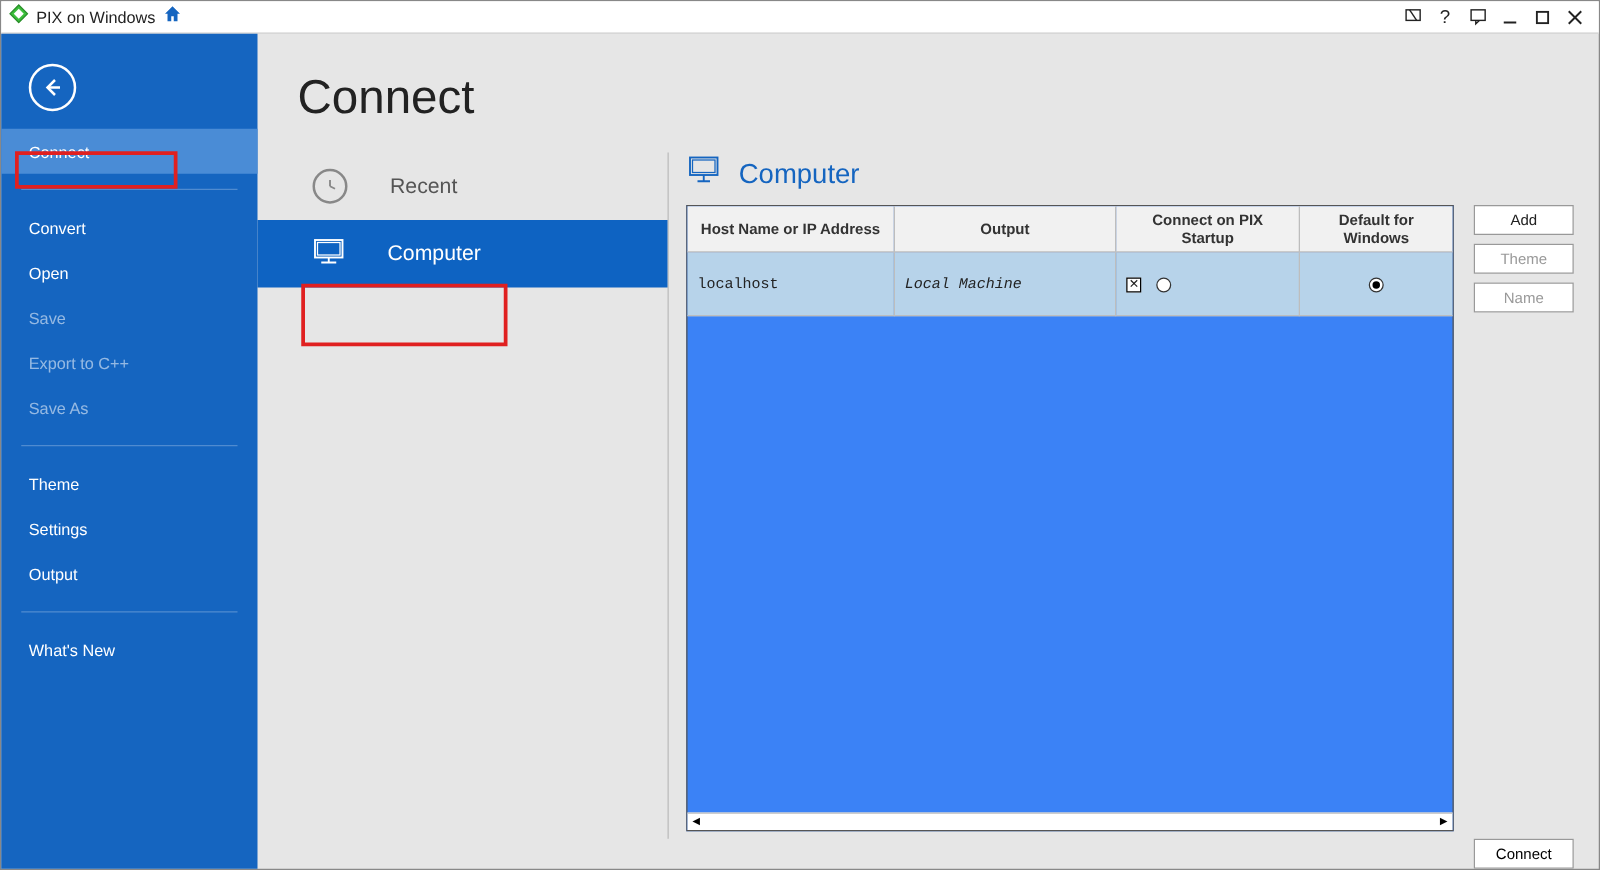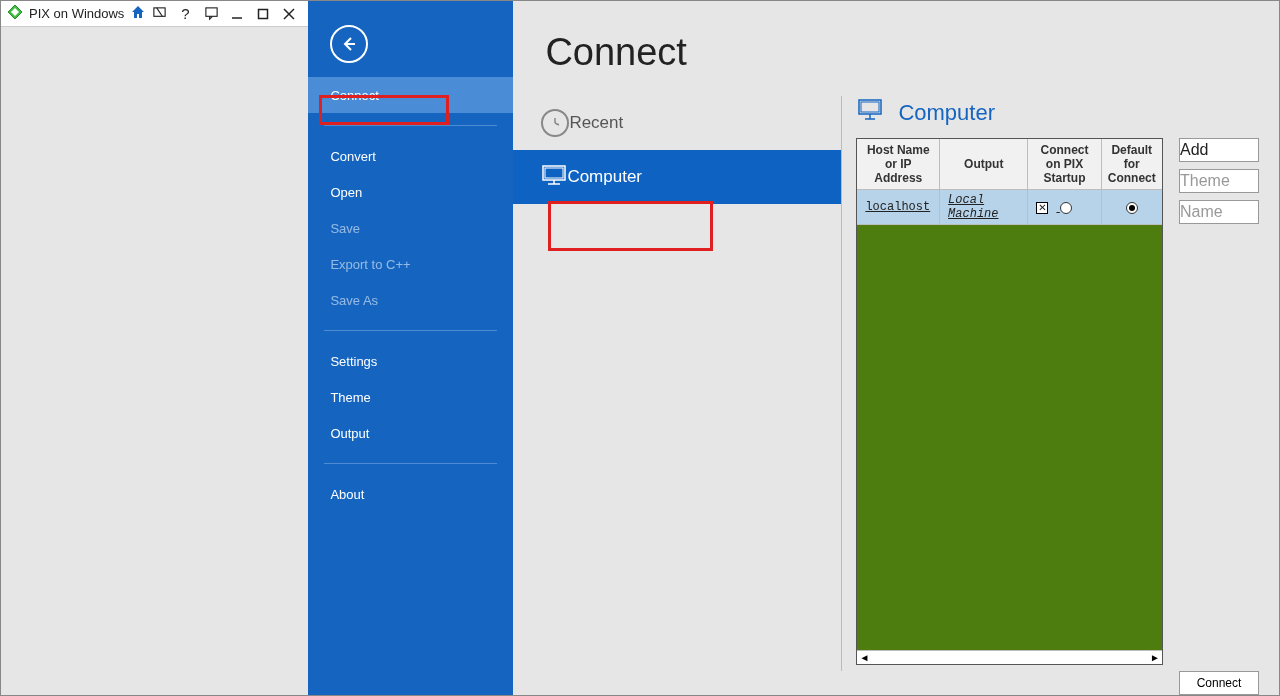--- a/index.html
+++ b/index.html
@@ -1,17 +1,17 @@
 <!DOCTYPE html>
 <html><head>
 <meta charset="utf-8">
 <style>
   * { box-sizing: border-box; margin: 0; padding: 0; }
   html, body { width: 1280px; height: 696px; font-family: "Segoe UI", Arial, sans-serif; background: #fff; overflow: hidden; }
-  .window { width: 1280px; height: 696px; border: 1px solid #888; background: #e6e6e6; display: flex; flex-direction: row; }
+  .window { width: 1280px; height: 696px; border: 1px solid #888; background: #e6e6e6; display: flex; flex-direction: column; }
   
   .titlebar { height: 26px; background: #fff; display: flex; align-items: center; padding: 0 6px 0 6px; border-bottom: 1px solid #ccc; }
   .titlebar .left { display: flex; align-items: center; gap: 6px; }
   .titlebar .title-text { font-size: 13px; color: #222; }
   .titlebar .home-icon { color: #1565c0; }
   .titlebar .spacer { flex: 1; }
   .titlebar .ctrl { width: 26px; height: 24px; display: flex; align-items: center; justify-content: center; font-size: 15px; color: #222; }
   .titlebar .ctrl svg { display: block; }
   
   .body { flex: 1; display: flex; min-height: 0; }
@@ -20,46 +20,46 @@
   .back-circle { width: 38px; height: 38px; border: 2px solid #fff; border-radius: 50%; margin: 12px 0 14px 22px; display: flex; align-items: center; justify-content: center; }
   .side-hr { height: 1px; background: rgba(255,255,255,0.25); margin: 12px 16px; }
   .side-item { height: 36px; padding-left: 22px; display: flex; align-items: center; font-size: 13px; color: #fff; cursor: default; }
   .side-item.dim { color: rgba(255,255,255,0.55); }
   .side-item.selected { background: #4a8cd6; }
   
   .main { flex: 1; display: flex; flex-direction: column; padding: 0; }
   .page-title { font-size: 38px; font-weight: 300; color: #222; margin: 30px 0 0 32px; }
   .content-row { display: flex; flex: 1; margin-top: 22px; min-height: 0; }
   .left-col { width: 328px; display: flex; flex-direction: column; }
-  .nav-item { height: 54px; display: flex; align-items: center; padding-left: 28px; gap: 0; font-size: 17px; }
+  .nav-item { height: 54px; display: flex; align-items: center; padding-left: 44px; gap: 34px; font-size: 17px; }
   .nav-item.recent { color: #555; }
   .nav-item.computer { background: #0e63c2; color: #fff; position: relative; }
   .nav-item .icon-circle { width: 28px; height: 28px; border: 2px solid #888; border-radius: 50%; display: flex; align-items: center; justify-content: center; }
   .nav-item.computer .comp-icon { color: #fff; }
   .divider-vert { width: 1px; background: #bbb; margin: 0 14px 24px 0; }
   .right-col { flex: 1; display: flex; flex-direction: column; padding-right: 20px; min-height: 0; }
   .section-head { display: flex; align-items: center; gap: 14px; color: #1565c0; font-size: 22px; margin: 2px 0 10px 0; }
   .panel-row { display: flex; gap: 16px; flex: 1; min-height: 0; }
-  .table-wrap { flex: 1; border: 1px solid #555; background: #4d7c0f; position: relative; display: flex; flex-direction: column; min-height: 0; }
+  .table-wrap { flex: 1; border: 1px solid #555; background: #3b82f6; position: relative; display: flex; flex-direction: column; min-height: 0; }
   table.hosts { width: 100%; border-collapse: collapse; font-size: 12px; }
   table.hosts th { background: #f1f1f1; border: 1px solid #bdbdbd; border-top: none; padding: 4px 6px; font-weight: 600; color: #333; text-align: center; vertical-align: middle; height: 34px; }
   table.hosts th:first-child { border-left: none; }
   table.hosts th:last-child { border-right: none; }
-  table.hosts td { border: 1px solid #bdbdbd; border-left: none; padding: 3px 8px; height: 16px; color: #222; text-decoration: underline; }
+  table.hosts td { border: 1px solid #bdbdbd; border-left: none; padding: 18px 8px; height: 16px; color: #222; }
   table.hosts td:last-child { border-right: none; }
   tr.sel td { background: #b7d3ea; }
   .alias-cell { font-family: "Consolas","Courier New",monospace; font-style: italic; }
   .mono { font-family: "Consolas","Courier New",monospace; }
   .checkbox-x { width: 12px; height: 12px; border: 1px solid #000; display: inline-flex; align-items: center; justify-content: center; font-size: 10px; line-height: 1; margin-right: 8px; vertical-align: middle; background:#fff; }
   .radio-o { width: 12px; height: 12px; border: 1.5px solid #333; border-radius: 50%; display: inline-block; vertical-align: middle; position: relative; background:#fff;}
   .radio-o.filled::after { content:""; position:absolute; left:2px; top:2px; width:6px; height:6px; background:#000; border-radius:50%; }
   .table-fill { flex:1; }
   .scroll-arrows { height: 14px; display: flex; justify-content: space-between; align-items: center; padding: 0 2px; font-size: 10px; color:#000; background:#fff; border-top:1px solid #bdbdbd; }
   .btn-col { width: 80px; display: flex; flex-direction: column; gap: 7px; align-items: stretch; }
-  .btn { height: 24px; border: 1px solid #999; background: #fff; font-size: 16px; color:#222; display:flex; align-items:center; justify-content:flex-start; }
+  .btn { height: 24px; border: 1px solid #999; background: #fff; font-size: 12px; color:#222; display:flex; align-items:center; justify-content:center; }
   .btn.dim { color:#999; }
   .connect-btn-row { display:flex; justify-content:flex-end; margin-top:6px; }
   .connect-btn { width: 80px; height: 24px; border:1px solid #999; background:#fff; font-size:12px; display:flex; align-items:center; justify-content:center; }
   
   .rel { position: relative; }
   .connect-hl { position:absolute; left:11px; top:94px; width:130px; height:30px; border:3px solid #e02020; pointer-events:none; }
   .computer-hl { position:absolute; left:240px; top:200px; width:165px; height:50px; border:3px solid #e02020; pointer-events:none; }
 </style>
 </head>
 <body>
@@ -136,31 +136,31 @@
           <span>Save</span>
         </div>
       <div class="side-item dim">
           <span>Export to C++</span>
         </div>
       <div class="side-item dim">
           <span>Save As</span>
         </div>
       <div class="side-hr"></div>
       <div class="side-item">
+          <span>Theme</span>
+        </div>
+      <div class="side-item">
           <span>Settings</span>
         </div>
       <div class="side-item">
-          <span>Theme</span>
-        </div>
-      <div class="side-item">
           <span>Output</span>
         </div>
       <div class="side-hr"></div>
       <div class="side-item">
-          <span>About</span>
+          <span>What's New</span>
         </div>
     </div>
 
     <div class="connect-hl"></div>
 
     <div class="main">
       <div class="page-title">Connect</div>
       <div class="content-row">
         <div class="left-col">
           <div class="nav-item recent">
@@ -201,21 +201,21 @@
           </div>
 
           <div class="panel-row">
             <div class="table-wrap">
               <table class="hosts">
                 <thead>
                   <tr>
                     <th style="width:27%">Host Name or IP Address</th>
                     <th style="width:29%">Output</th>
                     <th style="width:24%">Connect on PIX Startup</th>
-                    <th style="width:20%">Default for Connect</th>
+                    <th style="width:20%">Default for Windows</th>
                   </tr>
                 </thead>
                 <tbody>
                   <tr class="sel">
                     <td class="mono">localhost</td>
                     <td class="alias-cell">Local Machine</td>
                     <td>
                       <span class="checkbox-x">✕</span>
                       <span class="radio-o"></span>
                     </td>

